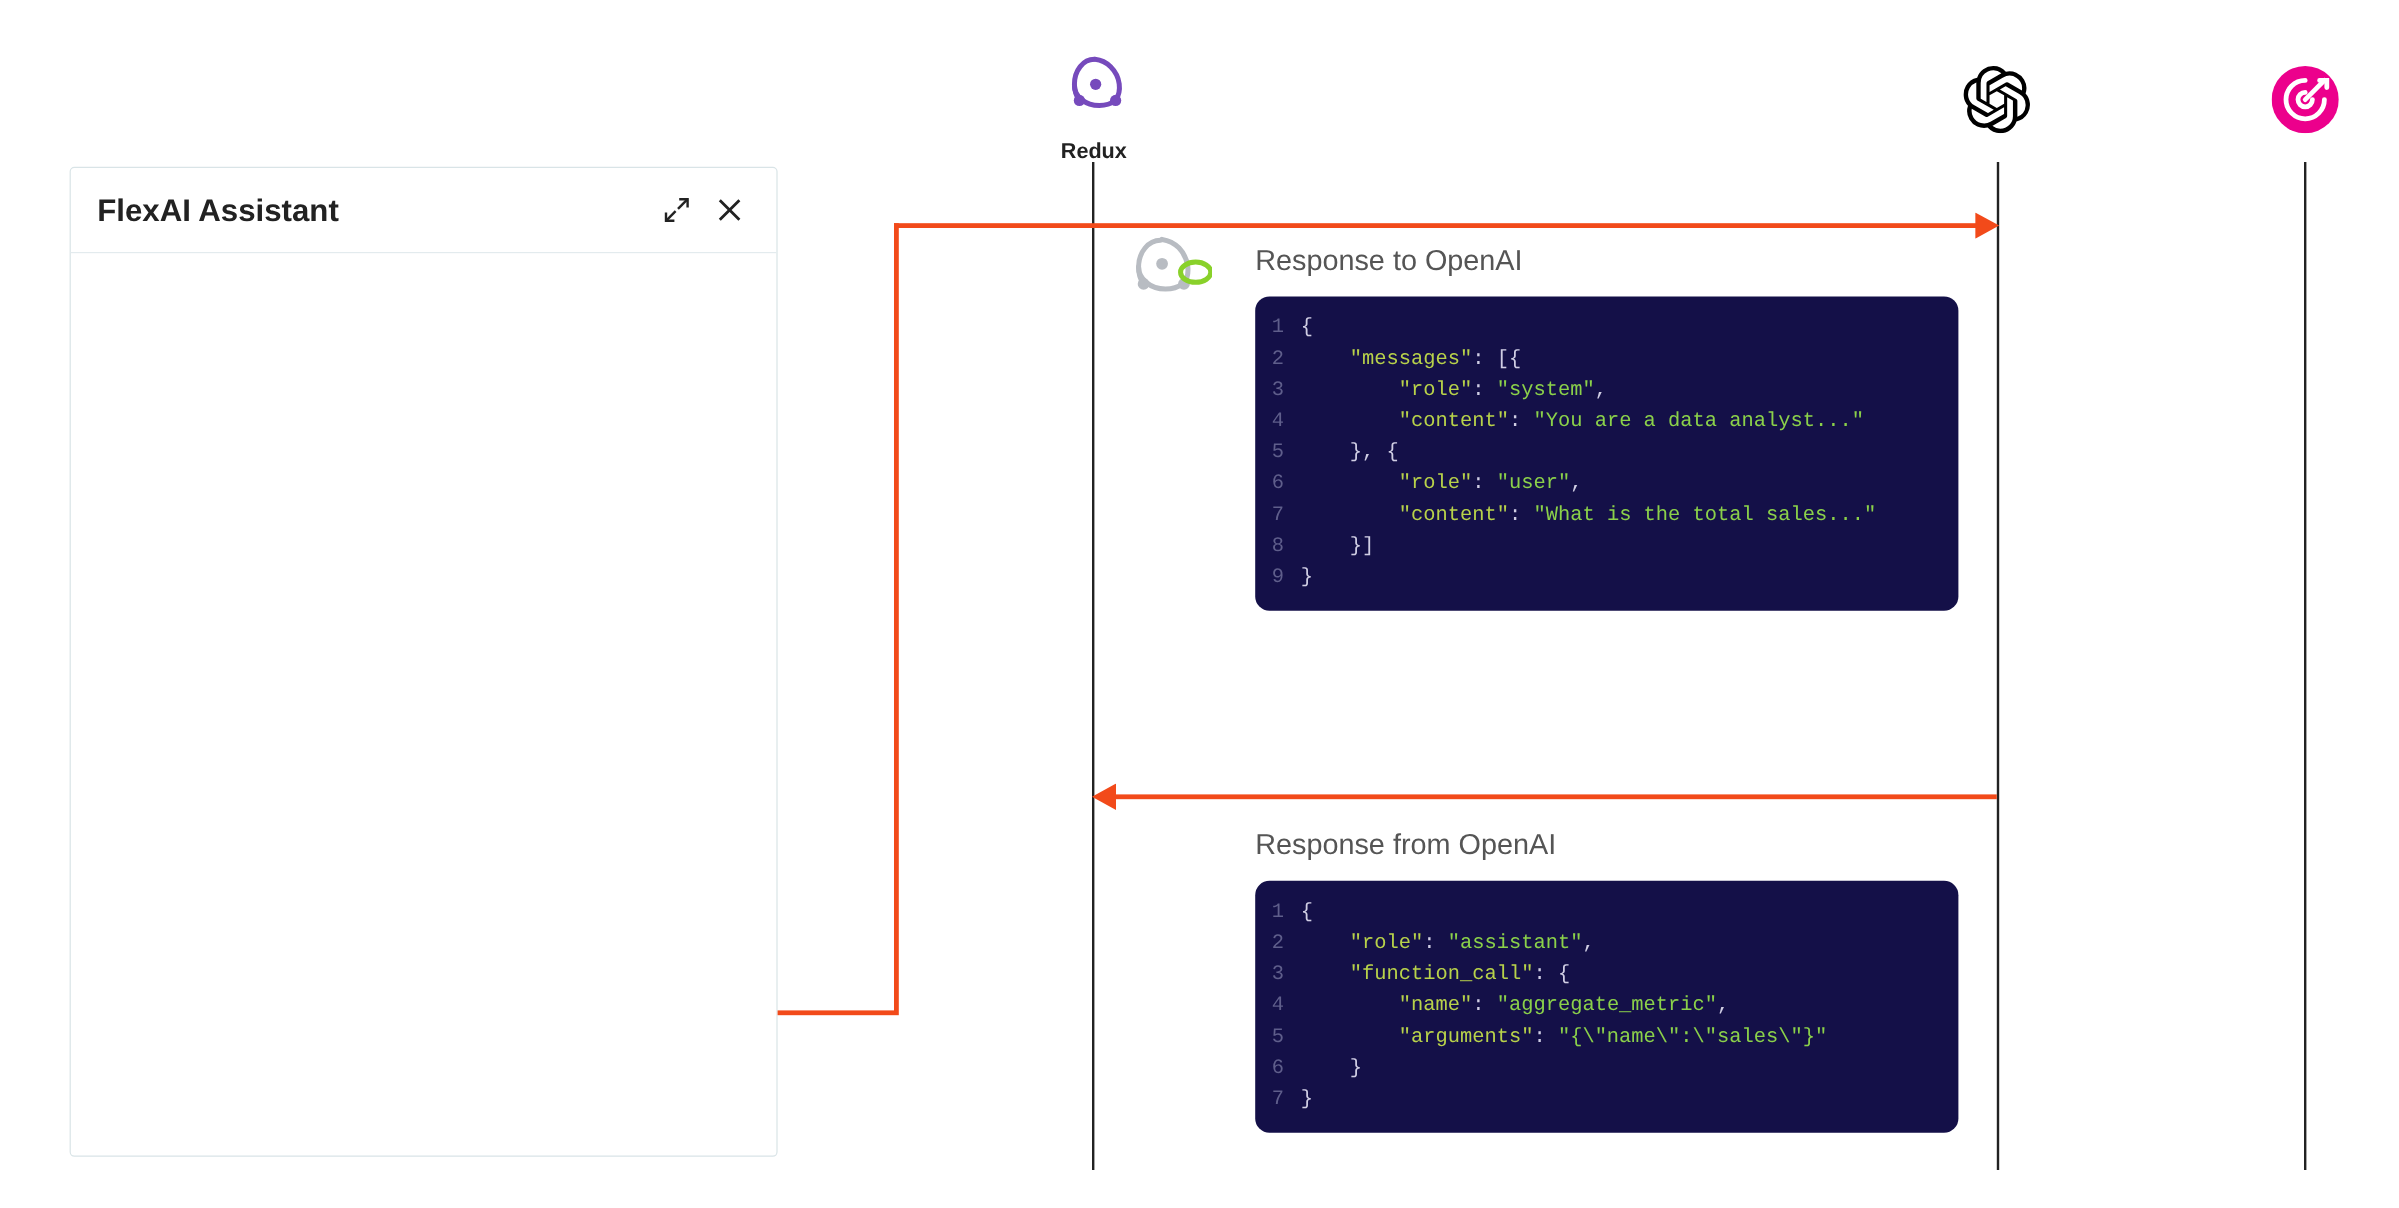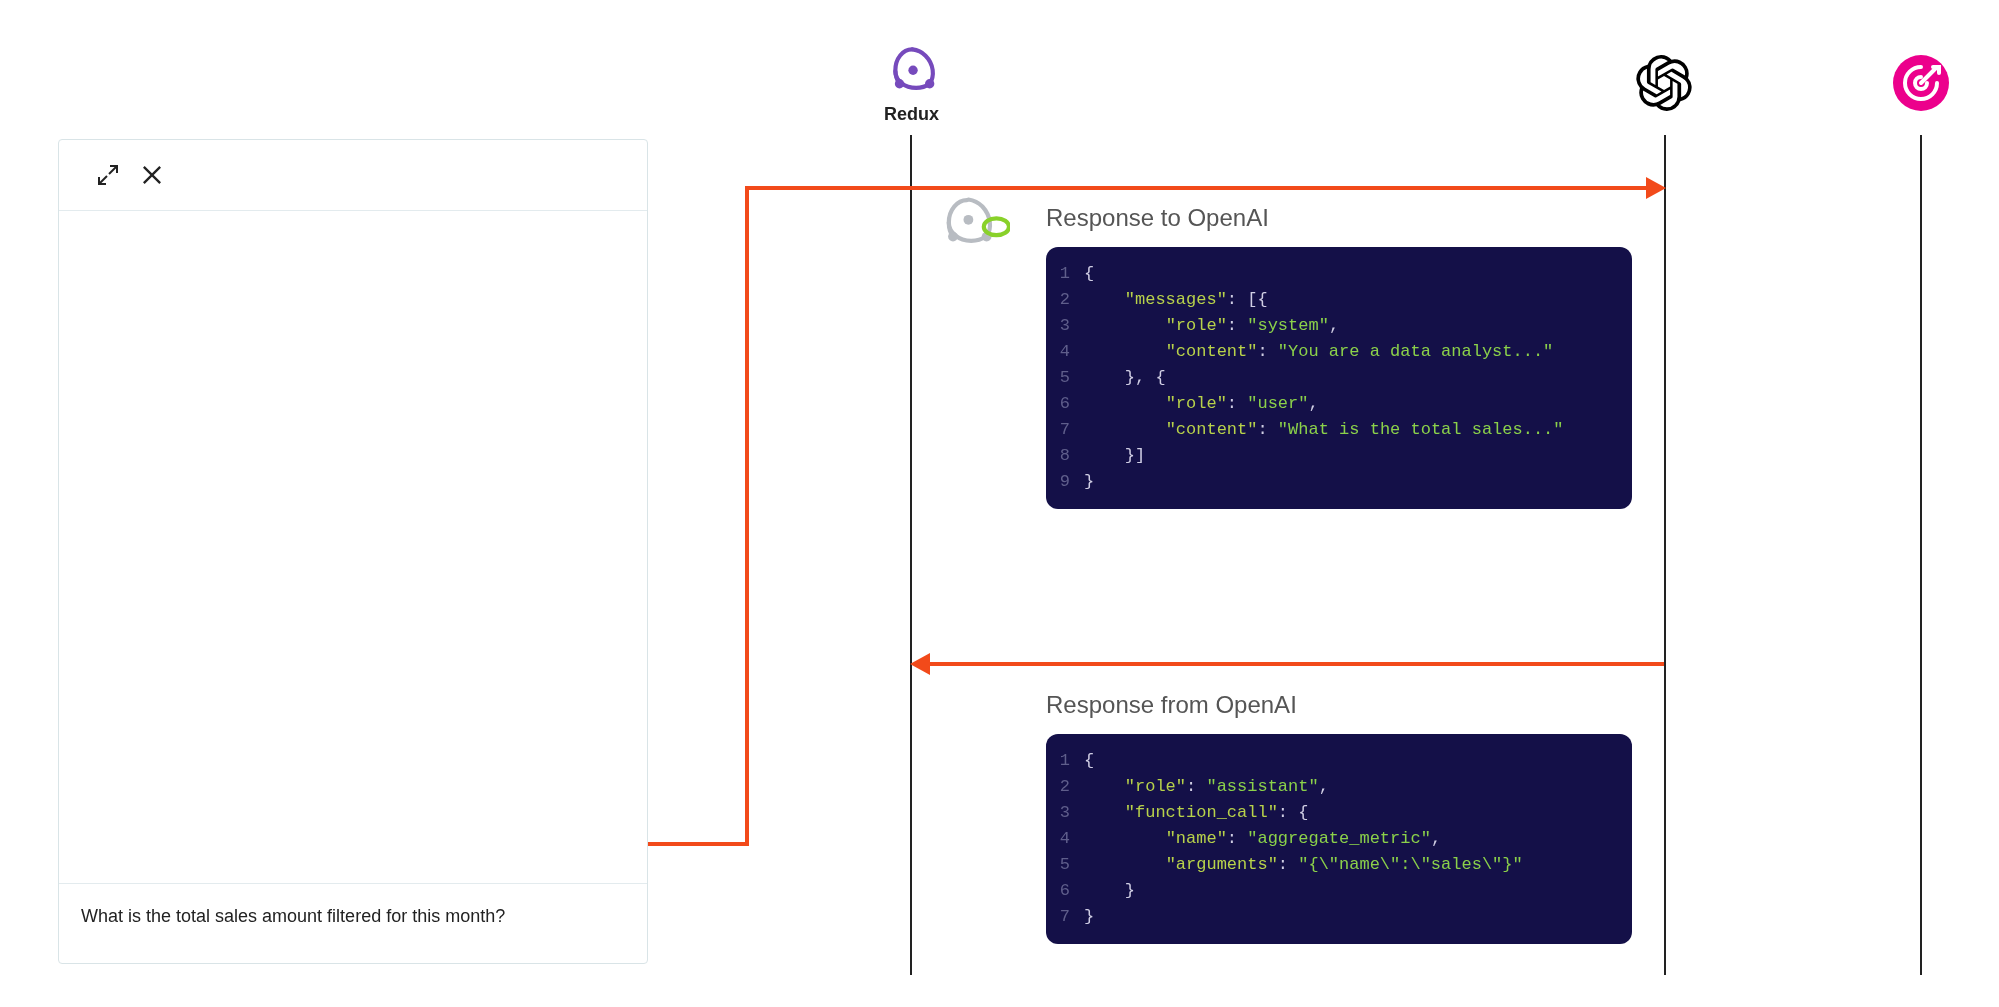--- a/index.html
+++ b/index.html
@@ -56,21 +56,21 @@
     background:#f7f9fa;
     padding:20px 22px 30px 22px;
     font-size:17px;
     line-height:1.5;
     color:#7f8a92;
   }
 
   
   .actor{position:absolute; top:46px; text-align:center;}
   .actor svg{display:block; margin:0 auto;}
-  .actor-label{font-size:18px; font-weight:700; color:#222; margin-top:8px;}
+  .actor-label{font-size:18px; font-weight:700; color:#222; margin-top:20px;}
   .lifeline{position:absolute; top:135px; width:0; border-left:2px solid #222; height:840px;}
 
   
   .arr{position:absolute; background:#f24a1a; height:4px;}
   .arr-v{position:absolute; background:#f24a1a; width:4px;}
   .ah{position:absolute;}
   .ah svg{display:block;}
 
   
   .saga-wrap{position:absolute;}
@@ -101,38 +101,36 @@
   .ln-txt{white-space:pre; color:#d0cee4;}
   .tkp{color:#d0cee4;}        
   .tkk{color:#b8d24a;}        
   .tks{color:#8bd14a;}        
 </style>
 </head>
 <body>
 
 <div class="chat-panel">
   <div class="chat-header">
+    <div class="chat-title">FlexAI Assistant</div>
     <div class="hdr-btn" title="expand">
       <svg width="24" height="24" viewBox="0 0 24 24" fill="none" stroke="#222" stroke-width="2">
         <path d="M14 3h7v7"></path>
           <path d="M10 21H3v-7"></path>
           <path d="M21 3l-8 8"></path>
           <path d="M3 21l8-8"></path>
       </svg>
     </div>
     <div class="hdr-btn" title="close">
       <svg width="28" height="28" viewBox="0 0 24 24" fill="none" stroke="#222" stroke-width="2">
         <path d="M5 5l14 14M19 5L5 19"></path>
       </svg>
     </div>
   </div>
   <div class="chat-body"></div>
-  <div class="chat-input">
-    <span>What is the total sales amount filtered for this month?</span>
-  </div>
 </div>
 
 <div class="actor" style="left:884px;">
   <svg width="52" height="50" viewBox="0 0 100 95">
     <g fill="none" stroke="#764abc" stroke-width="8" stroke-linecap="round">
       <path d="M50 6c-18 0-32 18-32 40 0 10 3 19 8 26"></path>
       <path d="M18 48c0 18 18 32 40 32 10 0 19-3 26-8"></path>
       <path d="M84 72c10-15 8-38-8-54-7-7-16-11-25-12"></path>
     </g>
     <circle cx="26" cy="72" r="9" fill="#764abc"></circle>

